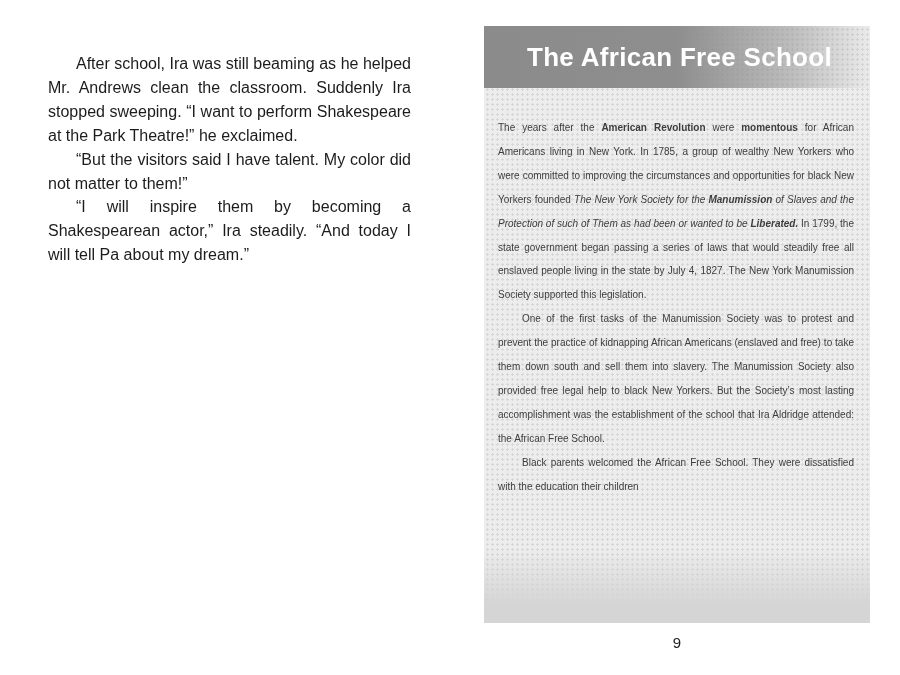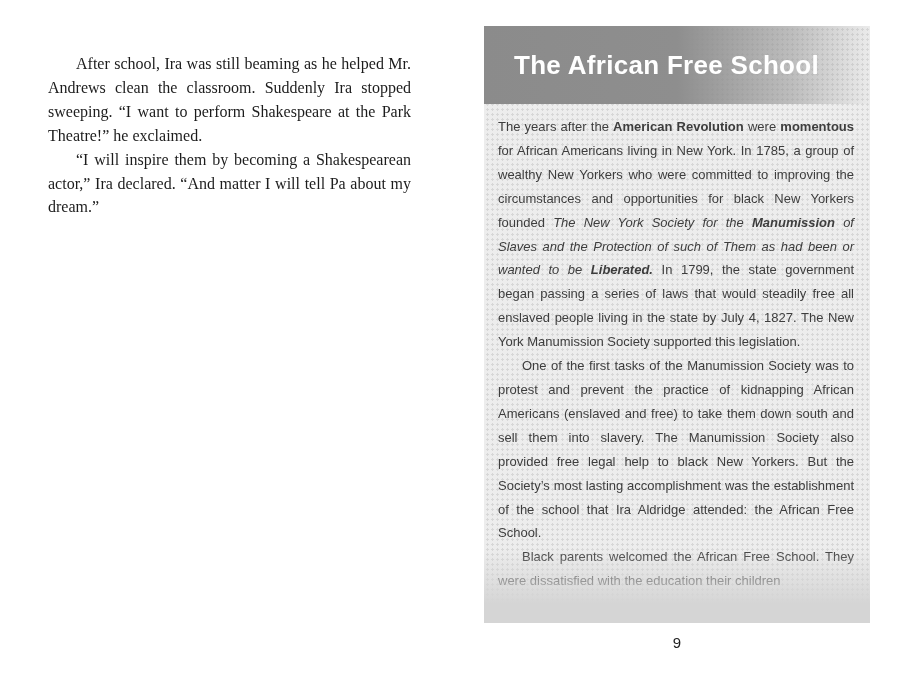--- a/index.html
+++ b/index.html
@@ -19,21 +19,21 @@
   .book-spread{
     position:relative;
     width:900px;height:675px;
     background:#ffffff;
   }
 
   
   .left-page-text{
     position:absolute;
     left:48px;top:52px;width:363px;
-    font-family:Liberation Serif, serif;
+    font-family:Liberation Sans, sans-serif;
     font-size:16px;
     line-height:23.9px;
     color:#1c1c1c;
     text-align:justify;
   }
   .serif-para{
     margin:0;
     text-indent:28px;
   }
 
@@ -49,44 +49,44 @@
   }
   
   .info-box::after{
     content:"";
     position:absolute;left:0;right:0;bottom:0;height:75px;
     background:linear-gradient(to bottom, rgba(213,213,213,0) 0%, #d5d5d5 75%);
     pointer-events:none;
   }
   .box-header{
     position:relative;
-    height:78px;
+    height:62px;
     display:flex;
     align-items:center;
-    padding-left:30px;
+    padding-left:43px;
     background:linear-gradient(to right,
       var(--header-gray) 0%,
       #8e8e8e 50%,
       rgba(150,150,150,0.55) 80%,
       rgba(200,200,200,0.05) 100%);
     text-align:right;
   }
   .box-title{
     margin:0;
     color:#ffffff;
     font-family:"Liberation Sans", sans-serif;
     font-weight:700;
     font-size:26px;
     letter-spacing:0.3px;
   }
   .box-body{
     position:relative;
-    padding:11px 16px 0 14px;
+    padding:28px 16px 0 14px;
     font-family:"Liberation Sans", sans-serif;
-    font-size:13px;
+    font-size:10px;
     line-height:23.9px;
     color:var(--body-text);
     text-align:justify;
   }
   .box-para{margin:0;text-indent:24px;}
   .box-para:first-child{text-indent:0;}
 
   
   .page-number{
     position:absolute;
@@ -97,21 +97,22 @@
     color:#1e1e1e;
   }
 </style>
 </head>
 <body>
 
 <div class="book-spread">
 
   <div class="left-page-text">
       <p class="serif-para">After school, Ira was still beaming as he helped Mr. Andrews clean the classroom. Suddenly Ira stopped sweeping. “I want to perform Shakespeare at the Park Theatre!” he exclaimed.</p>
-      <p class="serif-para">“I will inspire them by becoming a Shakespearean actor,” Ira declared. “And matter I will tell Pa about my dream.”</p>
+      <p class="serif-para">“But the visitors said I have talent. My color did not matter to them!”</p>
+      <p class="serif-para">“I will inspire them by becoming a Shakespearean actor,” Ira steadily. “And today I will tell Pa about my dream.”</p>
     </div>
 
   <div class="info-box">
     <div class="box-header">
       <h2 class="box-title">The African Free School</h2>
     </div>
     <div class="box-body">
         <p class="box-para"><span>The years after the </span><span style="font-weight: 700;">American Revolution</span><span> were </span><span style="font-weight: 700;">momentous</span><span> for African Americans living in New York. In 1785, a group of wealthy New Yorkers who were committed to improving the circumstances and opportunities for black New Yorkers founded </span><span style="font-style: italic;">The New York Society for the </span><span style="font-weight: 700; font-style: italic;">Manumission</span><span style="font-style: italic;"> of Slaves and the Protection of such of Them as had been or wanted to be </span><span style="font-weight: 700; font-style: italic;">Liberated.</span><span> In 1799, the state government began passing a series of laws that would steadily free all enslaved people living in the state by July 4, 1827. The New York Manumission Society supported this legislation.</span></p>
         <p class="box-para"><span>One of the first tasks of the Manumission Society was to protest and prevent the practice of kidnapping African Americans (enslaved and free) to take them down south and sell them into slavery. The Manumission Society also provided free legal help to black New Yorkers. But the Society’s most lasting accomplishment was the establishment of the school that Ira Aldridge attended: the African Free School.</span></p>
         <p class="box-para"><span>Black parents welcomed the African Free School. They were dissatisfied with the education their children</span></p>

